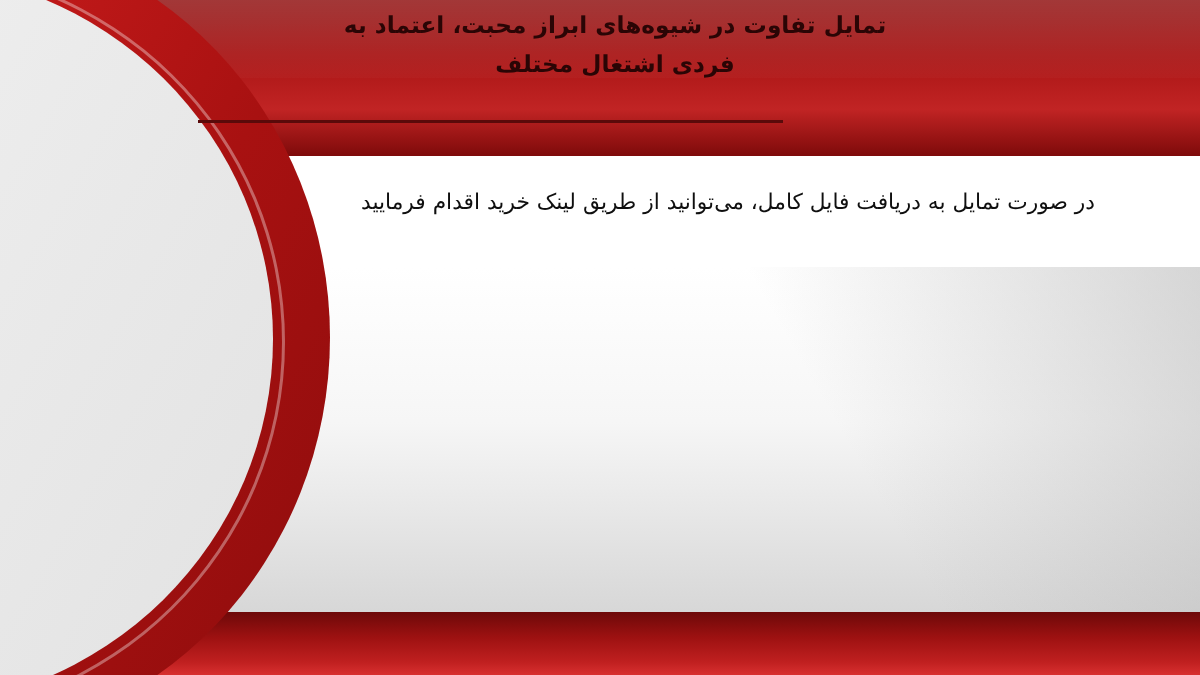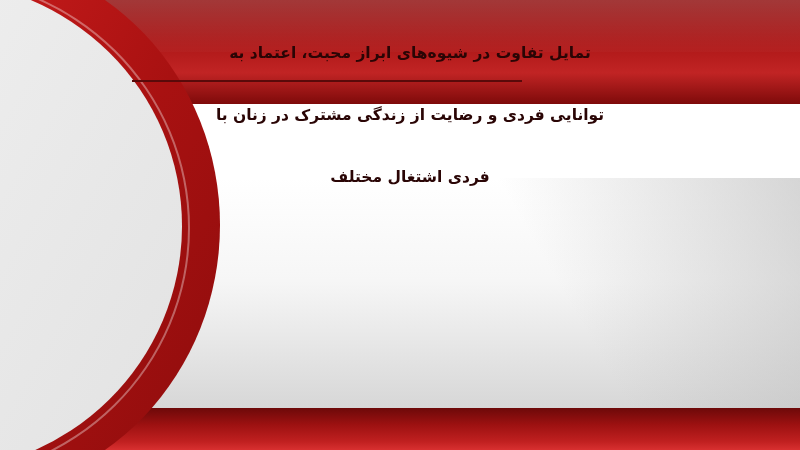--- a/index.html
+++ b/index.html
@@ -136,21 +136,20 @@
     z-index: 10;
     text-align: center;
   }
   .title-line {
     color: #2a0505;
     font-size: 15.5px;
     font-weight: bold;
     line-height: 26px;
     letter-spacing: 0;
     white-space: nowrap;
-    margin-top: 36px;
   }
   .title-rule {
     position: absolute;
     left: 132px;
     top: 80px;
     width: 390px;
     height: 2px;
     background: #5a0a0a;
     z-index: 11;
   }
@@ -185,21 +184,21 @@
 
   <div class="petal-outer"></div>
   <div class="petal-inner"></div>
   <div class="petal-edge"></div>
 
   <div class="strip-left"></div>
   <div class="strip-left-dark"></div>
 
   <div class="title-block">
     <div class="title-line">تمایل تفاوت در شیوه‌های ابراز محبت، اعتماد به</div>
-    <div class="title-line">توانایی فردی و رضایت از زندگی مشترک در زنان با</div>
     <div class="title-line">فردی اشتغال مختلف</div>
   </div>
   <div class="title-rule"></div>
 
   <div class="body-block">
+    <div class="body-line">در صورت تمایل به دریافت فایل کامل، می‌توانید از طریق لینک خرید اقدام فرمایید</div>
   </div>
 
 </div>
 
 </body></html>

